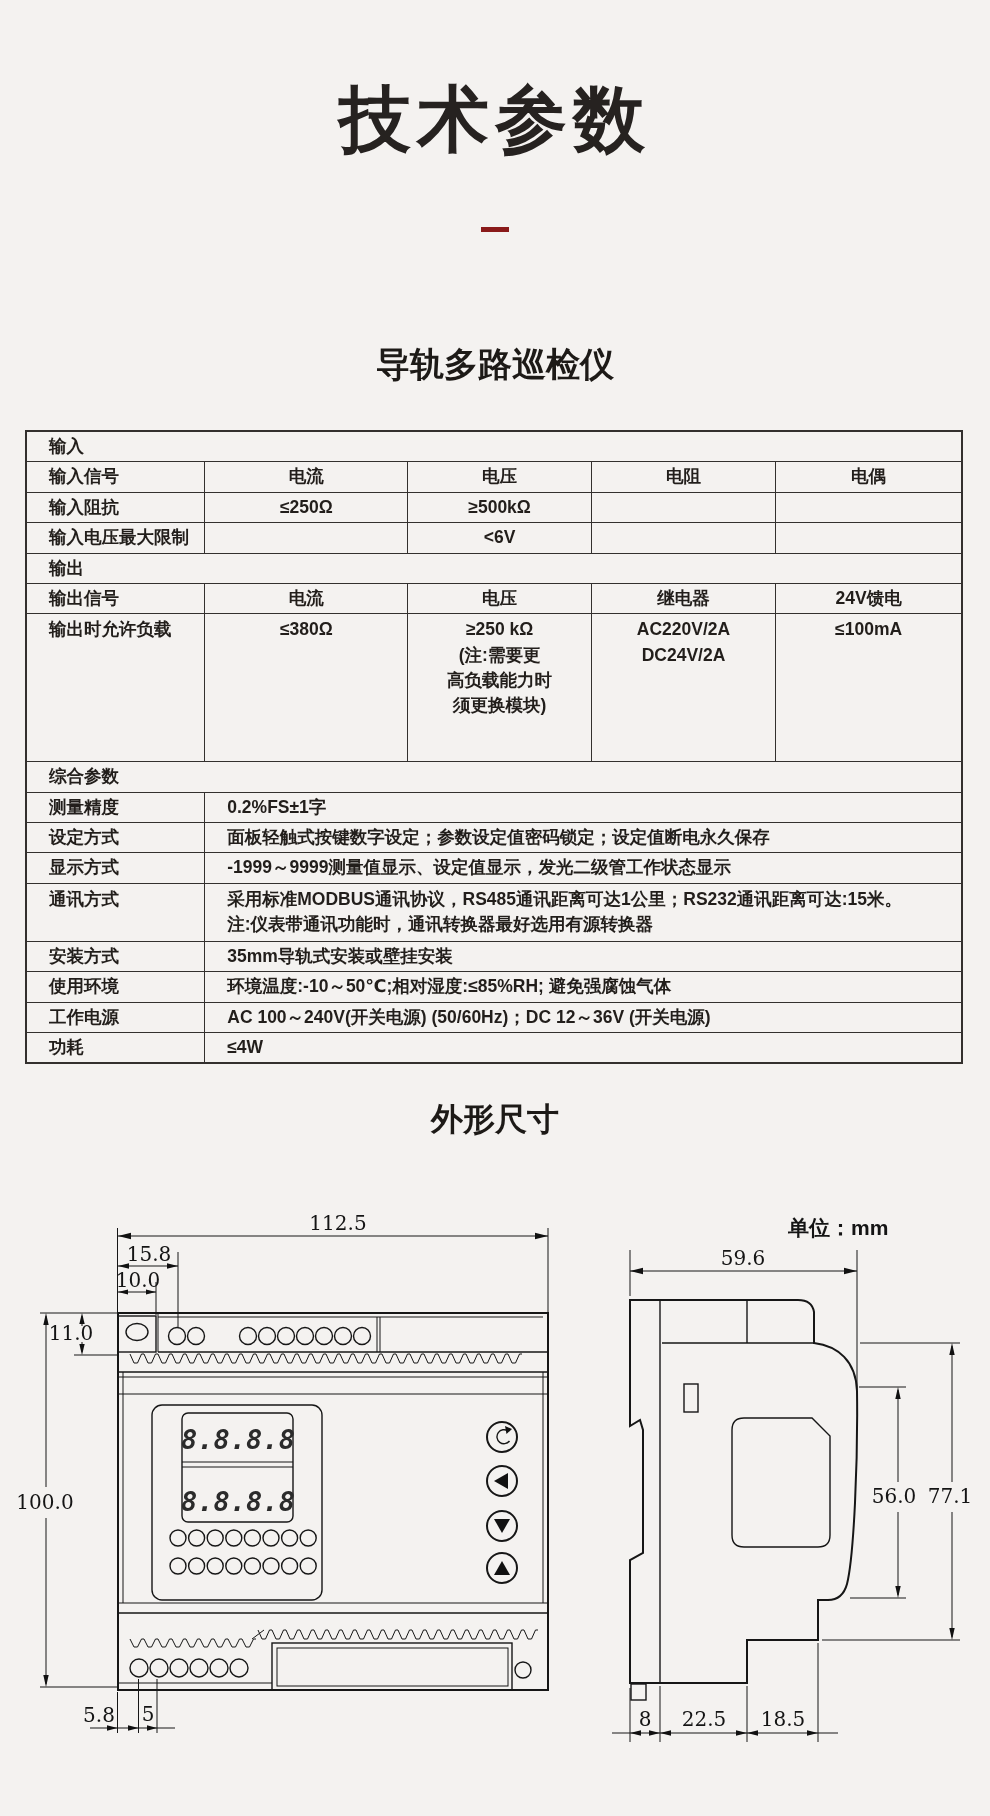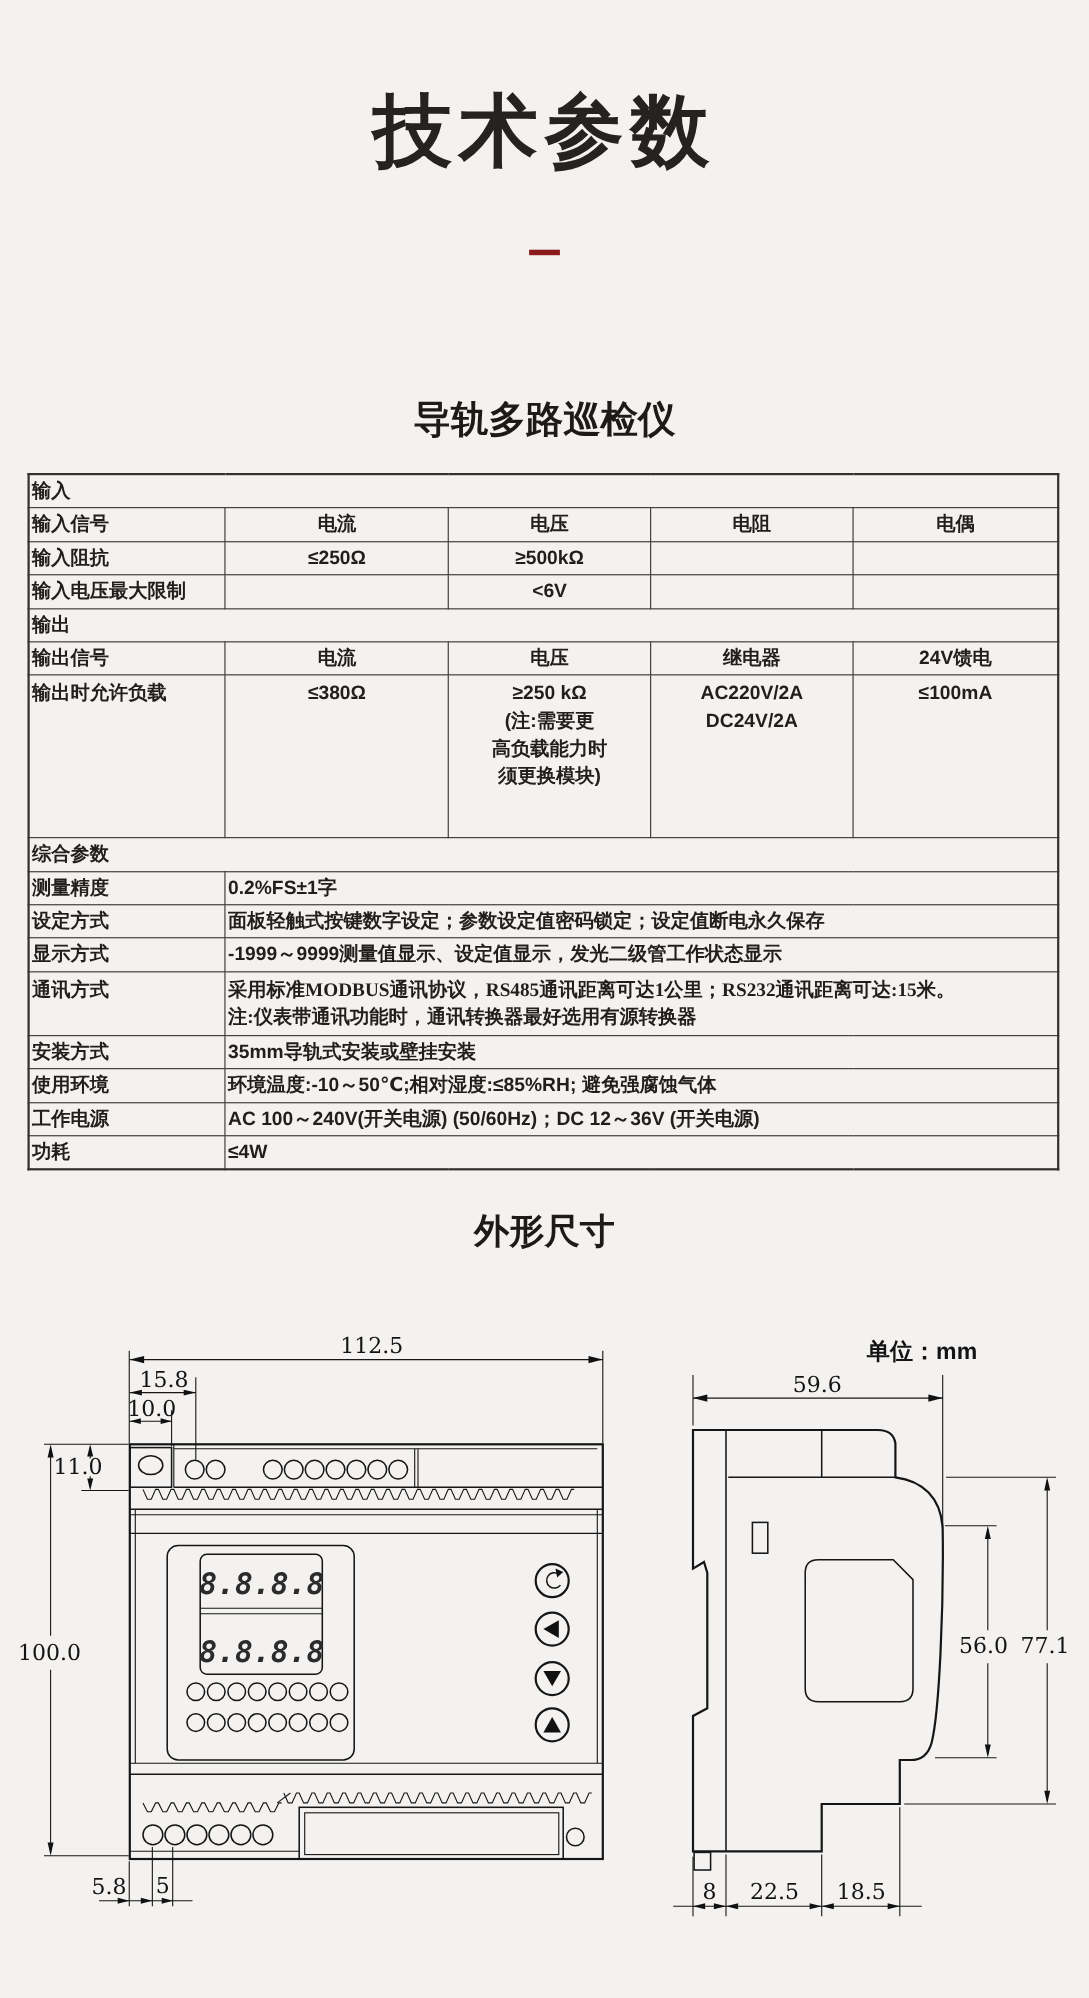--- a/index.html
+++ b/index.html
@@ -19,37 +19,37 @@
     font-size:72px;font-weight:900;letter-spacing:6px;
     color:#262220;
   }
   .divider{
     position:absolute;top:227px;left:481px;
     width:28px;height:5px;background:#8a1a1a;
   }
   .subtitle{
     position:absolute;top:342px;left:0;width:100%;
     text-align:center;
-    font-size:34px;font-weight:700;color:#1d1a17;margin-top:17px;
+    font-size:34px;font-weight:700;color:#1d1a17;
   }
 
   .spec-table{
     position:absolute;left:25px;top:430px;width:938px;
     border-collapse:collapse;table-layout:fixed;
     font-size:17.5px;font-weight:700;color:#221e1b;
   }
   .spec-table td{
     border:1px solid #33302e;
     padding:2px 6px;
     white-space:pre-line;
     line-height:1.45;
     vertical-align:middle;
   }
   .spec-table{border:2px solid #33302e;}
-  .spec-table td.al{text-align:left;padding-left:2px;}
+  .spec-table td.al{text-align:left;padding-left:22px;}
   .spec-table td.ac{text-align:center;}
   .spec-table tr.vtop td{vertical-align:top;padding-top:3px;}
   .spec-table tr{height:29px;}
 
   .section2-title{
     position:absolute;top:1098px;left:0;width:100%;
     text-align:center;
     font-size:32px;font-weight:700;color:#1d1a17;
   }
 
@@ -142,21 +142,21 @@
           <td colspan="4" class="al">0.2%FS±1字</td>
         </tr>
         <tr>
           <td class="al">设定方式</td>
           <td colspan="4" class="al">面板轻触式按键数字设定；参数设定值密码锁定；设定值断电永久保存</td>
         </tr>
         <tr>
           <td class="al">显示方式</td>
           <td colspan="4" class="al">-1999～9999测量值显示、设定值显示，发光二级管工作状态显示</td>
         </tr>
-        <tr class="vtop" style="height: 58px; font-family: Liberation Serif, serif;">
+        <tr class="vtop" style="height: 58px;">
           <td class="al">通讯方式</td>
           <td colspan="4" class="al">采用标准MODBUS通讯协议，RS485通讯距离可达1公里；RS232通讯距离可达:15米。
 注:仪表带通讯功能时，通讯转换器最好选用有源转换器</td>
         </tr>
         <tr>
           <td class="al">安装方式</td>
           <td colspan="4" class="al">35mm导轨式安装或壁挂安装</td>
         </tr>
         <tr>
           <td class="al">使用环境</td>

